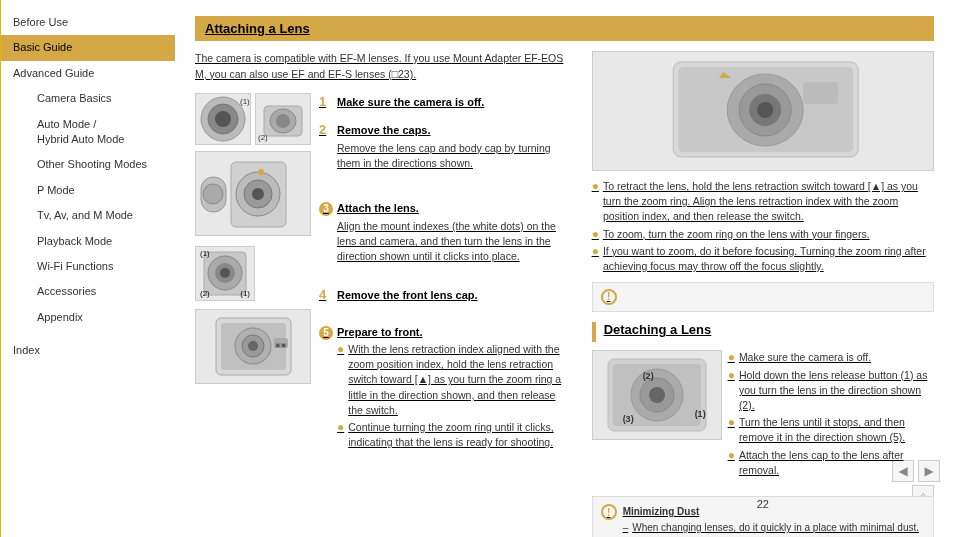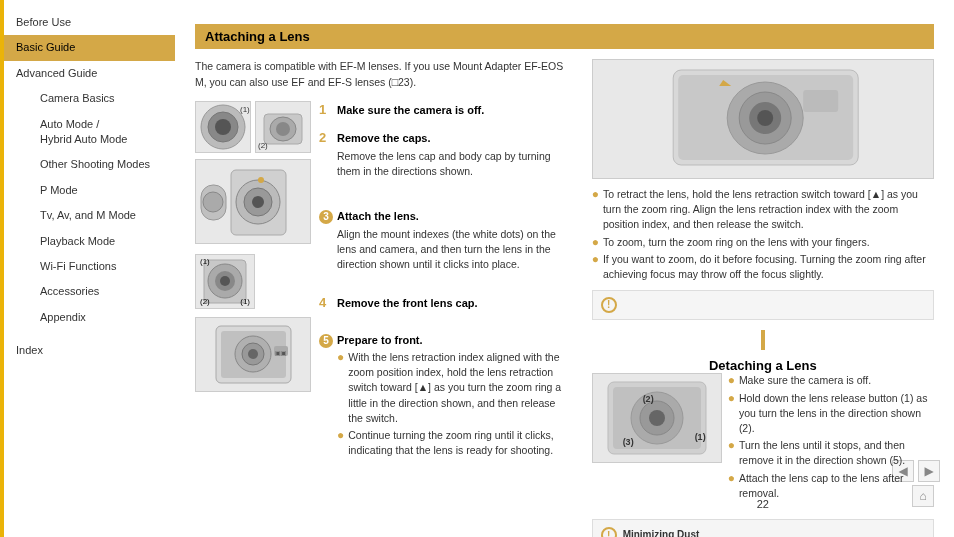--- a/index.html
+++ b/index.html
@@ -9,29 +9,30 @@
       font-family: Arial, Helvetica, sans-serif;
       font-size: 11px;
       background: #fff;
       overflow: hidden;
       display: flex;
     }
 
     
     .main-content {
       flex: 1;
-      padding: 24px 20px 10px 20px;
+      padding: 16px 20px 10px 20px;
       overflow: hidden;
+      text-decoration: underline;
     }
 
     
     .sidebar {
       width: 175px;
       min-width: 175px;
-      border-left: 4px solid #eab308;
+      border-left: 1px solid #eab308;
       padding: 10px 0;
       font-size: 11px;
     }
     .sidebar-item {
       padding: 5px 12px;
       color: #333;
       cursor: pointer;
       line-height: 1.4;
     }
     .sidebar-item.active {
@@ -198,23 +199,22 @@
       display: flex;
       align-items: center;
       justify-content: center;
       font-size: 10px;
       font-weight: bold;
       color: #d4a847;
       min-width: 16px;
     }
     .section-title-strip {
       display: flex;
-      align-items: center;
       gap: 8px;
-      flex-direction: column;
+      margin-bottom: 8px;
     }
     .section-strip-bar {
       width: 4px;
       height: 20px;
       background: #d4a847;
     }
 
     
     .dust-box {
       background: #f5f5f5;

